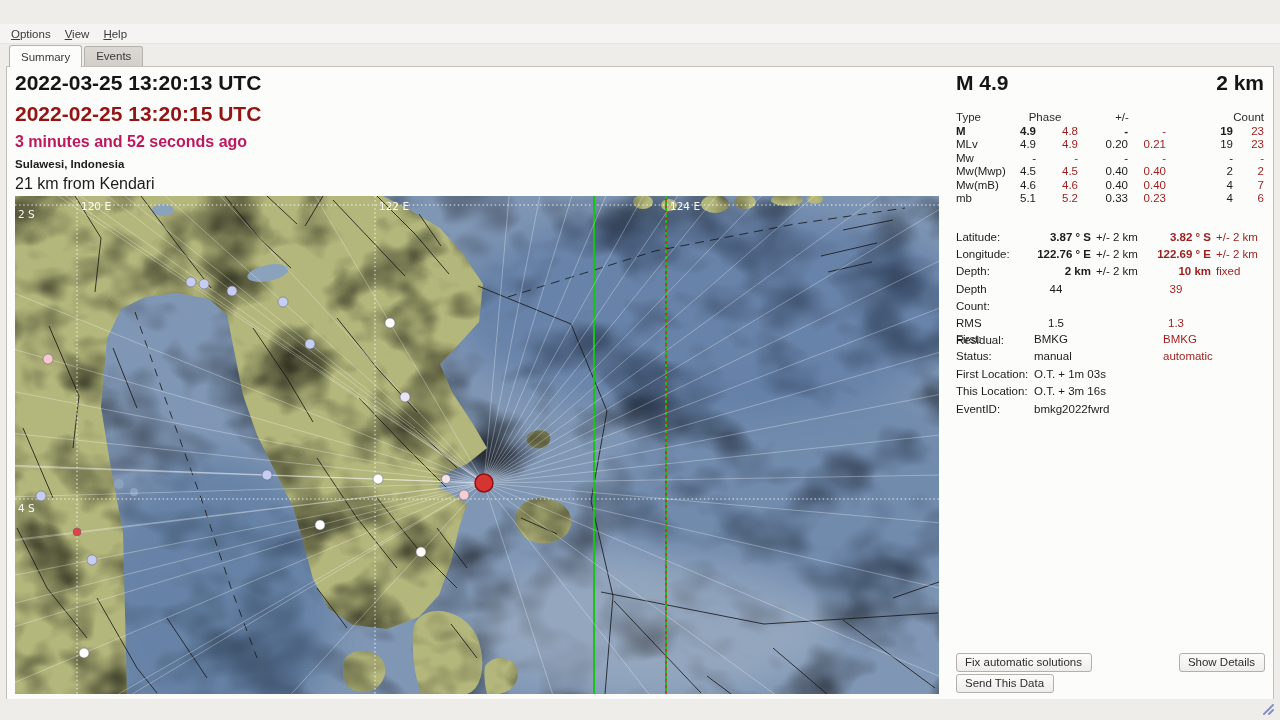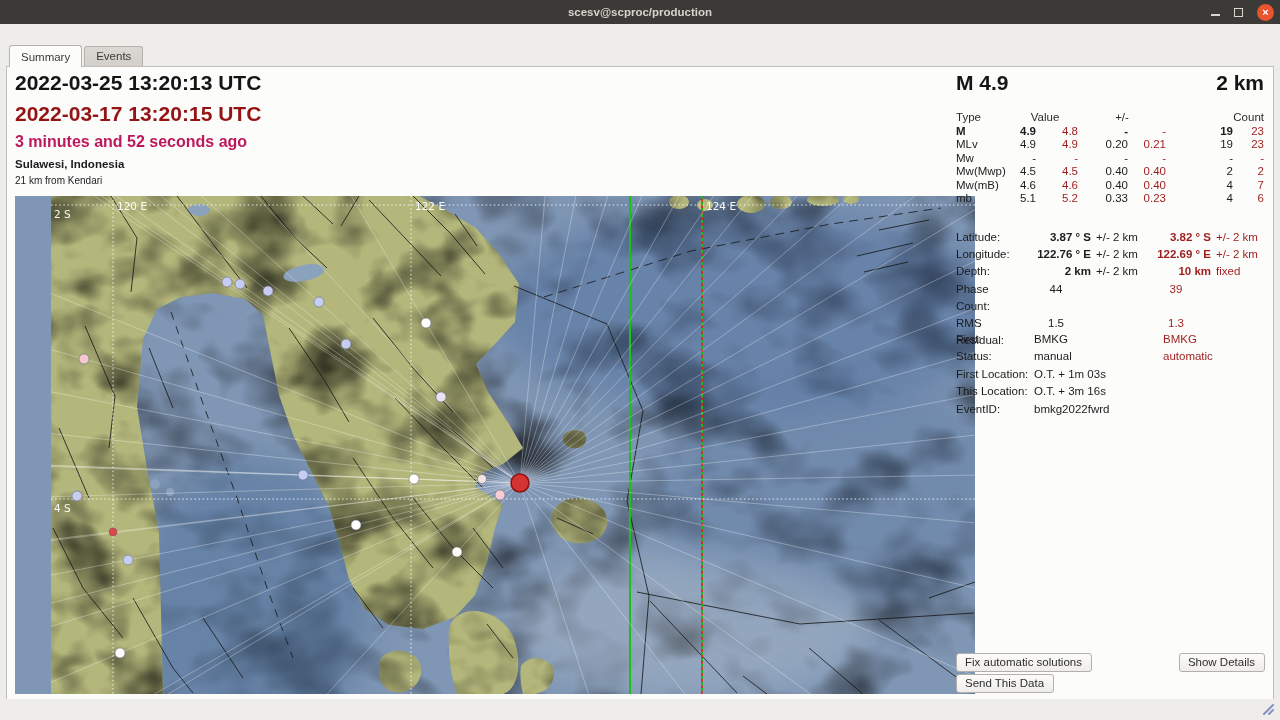--- a/index.html
+++ b/index.html
@@ -29,23 +29,23 @@
   .tab.active{background:#fcfcfb;padding-top:5px;z-index:3;margin-bottom:-1px;}
   
   #pane{position:absolute;left:6px;top:66px;width:1268px;height:675px;background:#fcfcfb;
     border:1px solid #c2bfba;}
   
   .hl{position:absolute;left:8px;white-space:nowrap;}
   #origin-time{top:4px;font-size:21px;font-weight:700;color:#151515;}
   #auto-time{top:35px;font-size:21px;font-weight:700;color:#941414;}
   #elapsed{top:66px;font-size:16px;font-weight:700;color:#be185d;}
   #region{top:91px;font-size:11.5px;font-weight:700;}
-  #city{top:108px;font-size:10px;}
-  
-  #map-wrap{position:absolute;left:8px;top:129px;width:924px;height:498px;background:#7f96b4;padding-left:36px;}
+  #city{top:108px;font-size:16px;}
+  
+  #map-wrap{position:absolute;left:8px;top:129px;width:924px;height:498px;background:#7f96b4;}
   
   #panel{position:absolute;left:940px;top:0;width:327px;height:632px;font-size:11.5px;}
   .red{color:#9c1c1c;}
   .bold{font-weight:700;}
   #mag-header{position:absolute;left:9px;top:4px;width:308px;display:flex;justify-content:space-between;}
   #mag-header span{font-size:21px;font-weight:700;color:#151515;}
   #magnitude-table{position:absolute;left:9px;top:44px;width:308px;display:grid;
     grid-template-columns:56px 24px 42px 50px 38px 67px 31px;line-height:13.5px;}
   #magnitude-table .th{color:#2a2a2a;}
   .t-left{text-align:left;} .t-right{text-align:right;} .t-center{text-align:center;}
@@ -69,39 +69,36 @@
   .gratlab{fill:#ffffff;font-size:10.5px;opacity:.95;font-family:"DejaVu Sans",sans-serif;}
   .ray{stroke:rgba(255,255,255,.38);stroke-width:.8;}
   .station{stroke:rgba(95,95,120,.5);stroke-width:1;}
   .fault{fill:none;stroke:#141414;stroke-width:1;opacity:.8;}
 </style>
 </head>
 <body>
 
 <div id="screen">
 
-  <div id="titlebar">
-    <div class="title">scesv@scproc/production</div>
-    <div id="win-controls">
-      <div class="win-min"></div>
-      <div class="win-restore"></div>
-      <div class="win-close">×</div>
+
+  <div id="menubar">
+      <span class="menu-item"><u>O</u>ptions</span>
+      <span class="menu-item"><u>V</u>iew</span>
+      <span class="menu-item"><u>H</u>elp</span>
     </div>
-  </div>
-
 
   <div id="tabbar">
       <div class="tab active">Summary</div>
       <div class="tab">Events</div>
     </div>
 
   <div id="pane">
 
     <div class="hl" id="origin-time">2022-03-25 13:20:13 UTC</div>
-    <div class="hl" id="auto-time">2022-03-17 13:20:15 UTC</div>
+    <div class="hl" id="auto-time">2022-02-25 13:20:15 UTC</div>
     <div class="hl" id="elapsed">3 minutes and 52 seconds ago</div>
     <div class="hl" id="region">Sulawesi, Indonesia</div>
     <div class="hl" id="city">21 km from Kendari</div>
 
     <div id="map-wrap">
       <svg id="map-svg" width="924" height="498" viewBox="0 0 924 498">
         <defs>
           <filter id="seaLight" x="0%" y="0%" width="100%" height="100%">
             <feTurbulence type="fractalNoise" baseFrequency="0.012 0.016" numOctaves="3" seed="7" result="n"></feTurbulence>
             <feColorMatrix in="n" type="matrix" values="0 0 0 0 0  0 0 0 0 0  0 0 0 0 0  1.6 0 0 0 -0.8"></feColorMatrix>
@@ -290,21 +287,21 @@
       </svg>
     </div>
 
     <div id="panel">
       <div id="mag-header">
         <span>M 4.9</span>
         <span>2 km</span>
       </div>
       <div id="magnitude-table">
           <div class="th t-left">Type</div>
-          <div class="th t-center" style="grid-column: 2 / span 2;">Value</div>
+          <div class="th t-center" style="grid-column: 2 / span 2;">Phase</div>
           <div class="th t-center" style="grid-column: 4 / span 2;">+/-</div>
           <div class="th t-right" style="grid-column: 6 / span 2;">Count</div>
           <div class="td t-left bold">M</div>
           <div class="td t-right bold">4.9</div>
           <div class="td t-right red">4.8</div>
           <div class="td t-right bold">-</div>
           <div class="td t-right red">-</div>
           <div class="td t-right bold">19</div>
           <div class="td t-right red">23</div>
           <div class="td t-left">MLv</div>
@@ -352,21 +349,21 @@
           <div class="lbl t-left">Longitude:</div>
           <div class="t-right bold">122.76 ° E</div>
           <div class="err t-left">+/-  2 km</div>
           <div class="t-right red bold">122.69 ° E</div>
           <div class="err t-left red">+/-  2 km</div>
           <div class="lbl t-left">Depth:</div>
           <div class="t-right bold">2 km</div>
           <div class="err t-left">+/-  2 km</div>
           <div class="t-right red bold">10 km</div>
           <div class="err t-left red">fixed</div>
-          <div class="lbl t-left">Phase Count:</div>
+          <div class="lbl t-left">Depth Count:</div>
           <div class="t-center">44</div>
           <div class="err t-left"></div>
           <div class="t-center red">39</div>
           <div class="err t-left red"></div>
           <div class="lbl t-left">RMS Residual:</div>
           <div class="t-center">1.5</div>
           <div class="err t-left"></div>
           <div class="t-center red">1.3</div>
           <div class="err t-left red"></div>
         </div>

